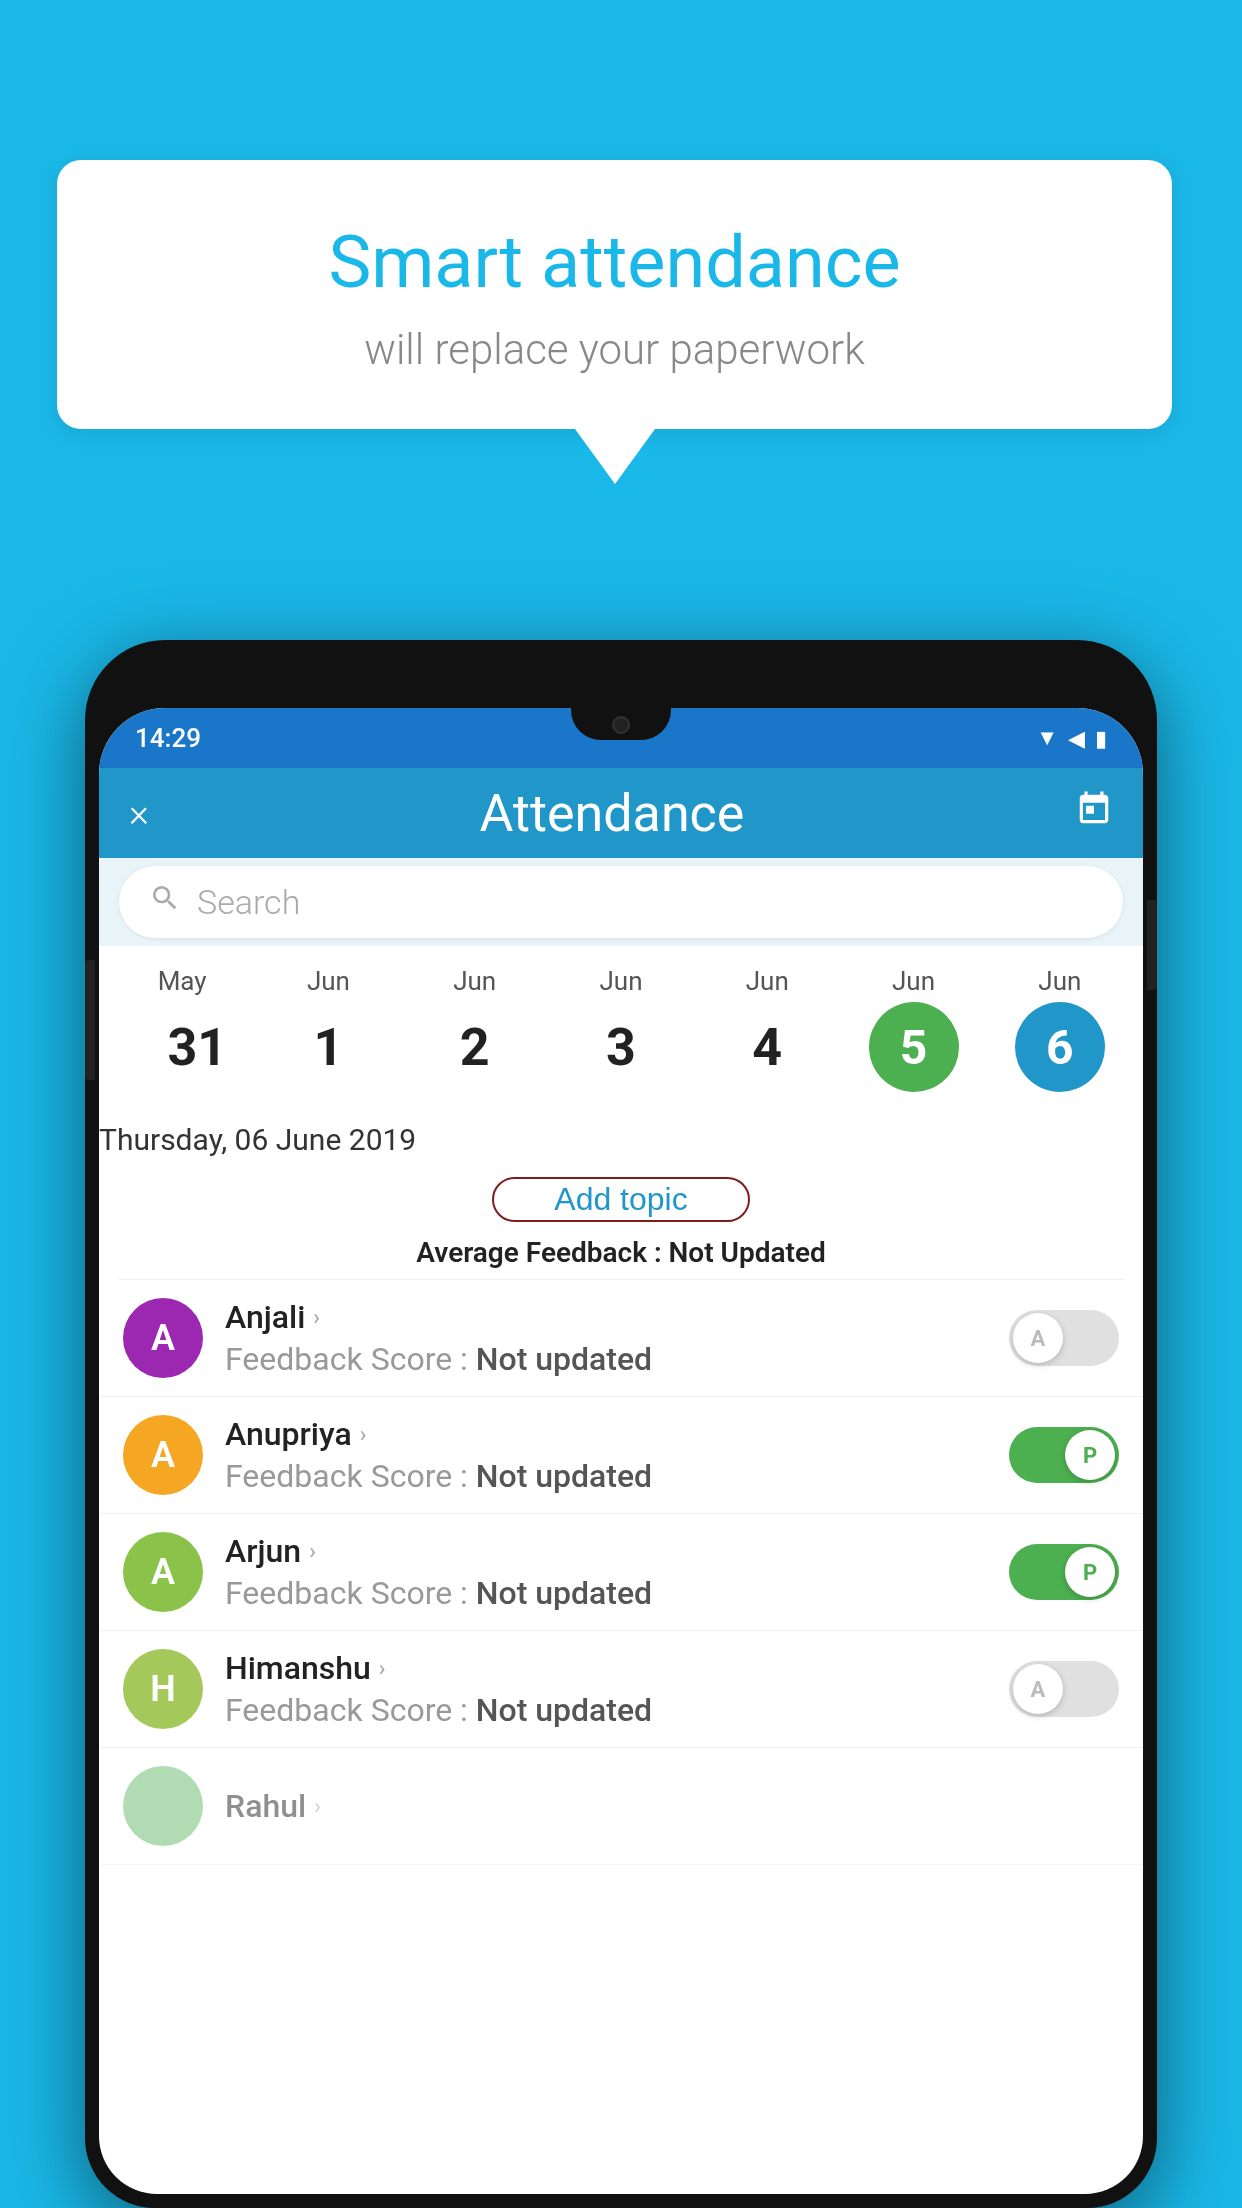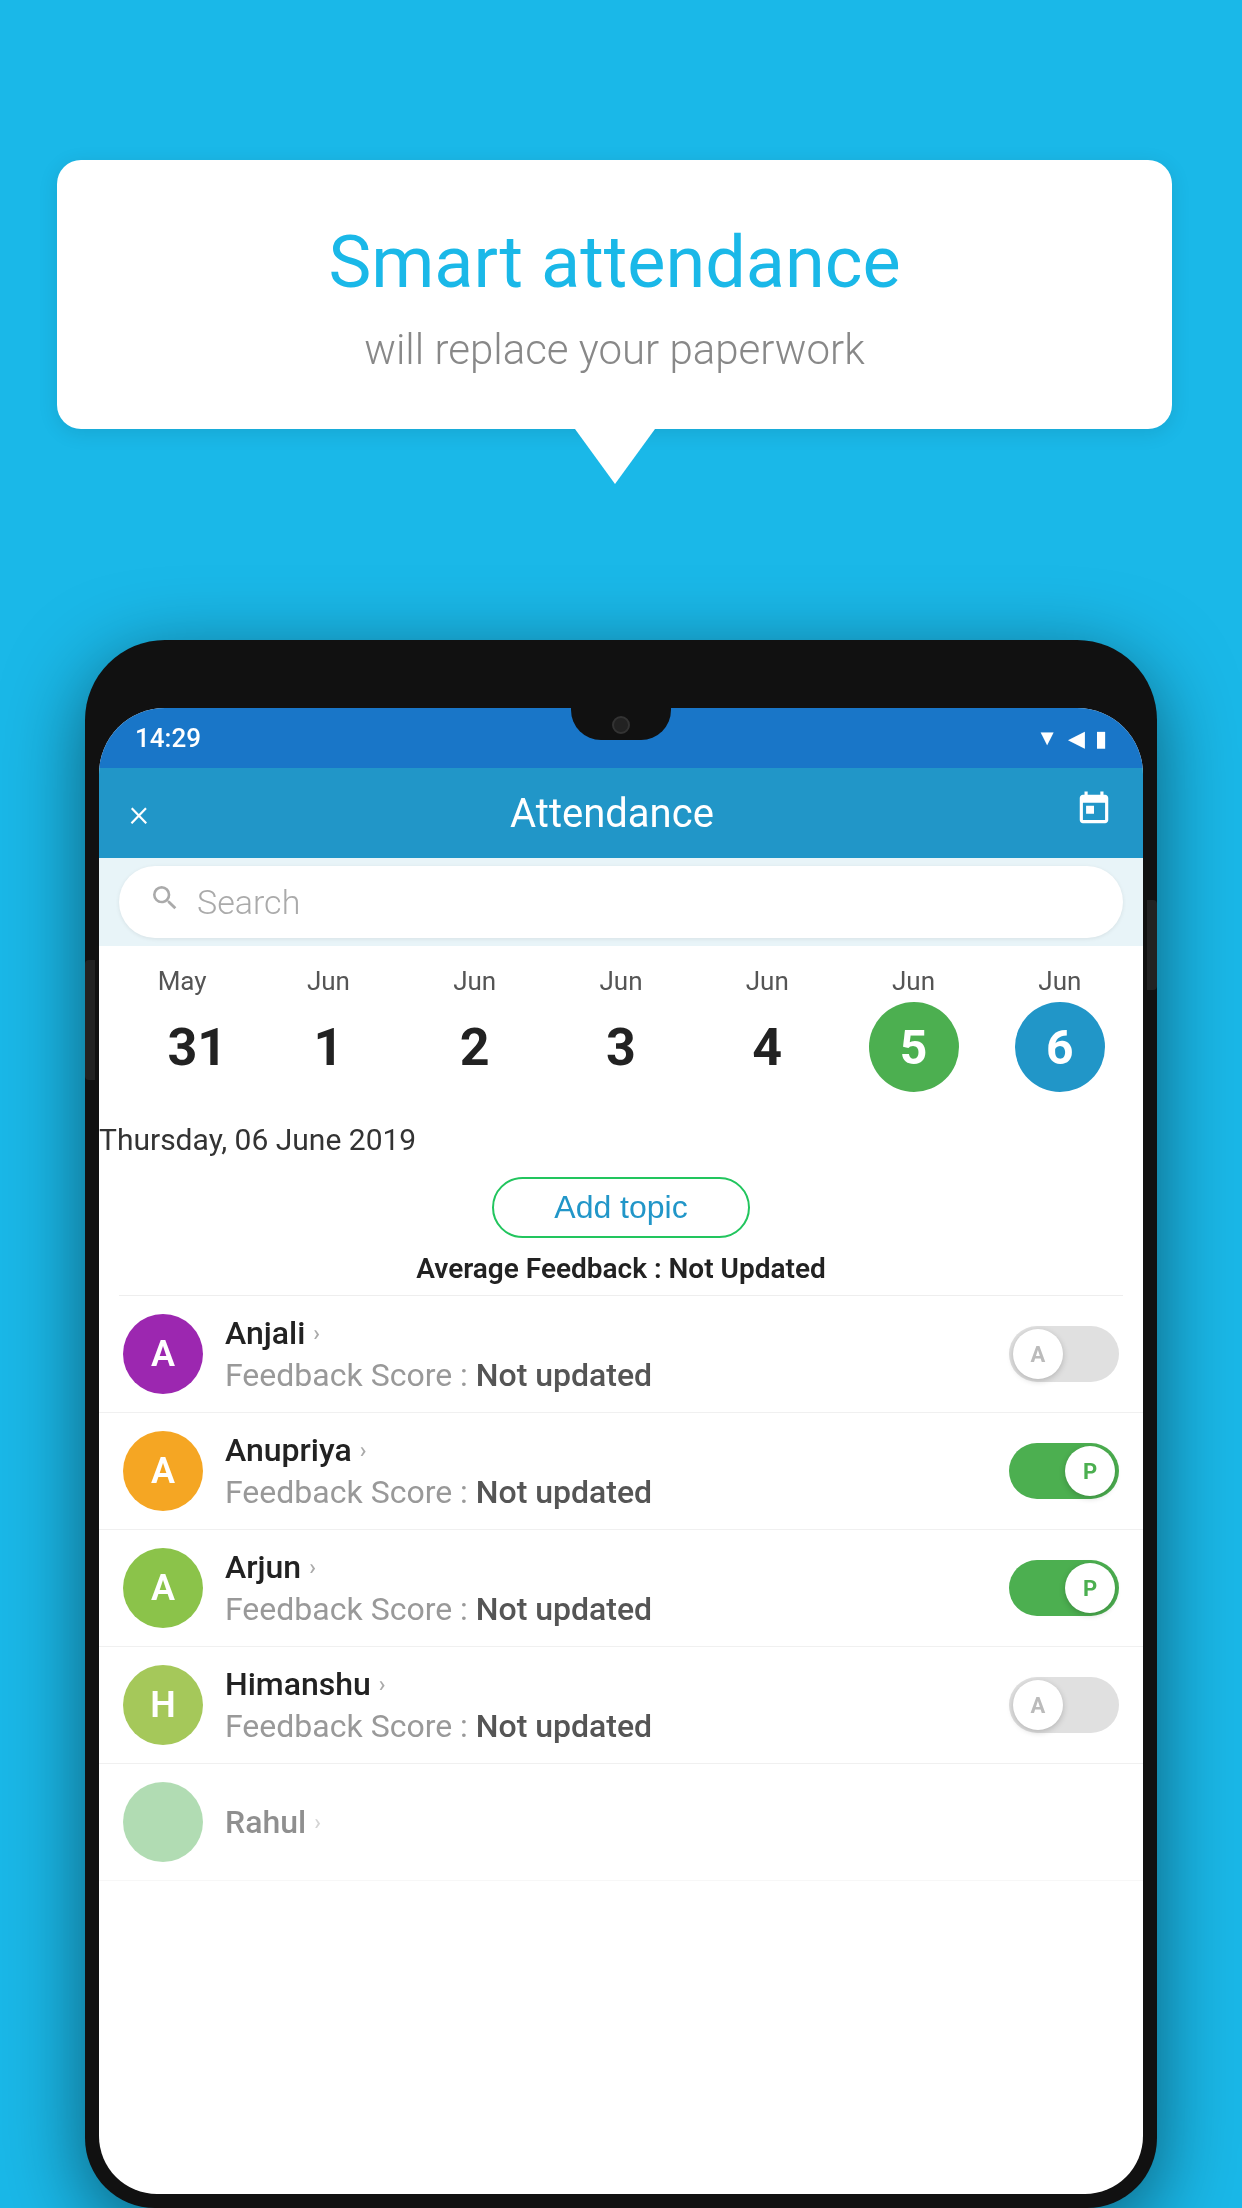--- a/index.html
+++ b/index.html
@@ -140,21 +140,21 @@
       padding: 0 30px;
     }
     .app-bar-close {
       color: #fff;
       font-size: 38px;
       cursor: pointer;
       font-weight: 300;
     }
     .app-bar-title {
       color: #fff;
-      font-size: 40px;
+      font-size: 52px;
       font-weight: 400;
       text-align: right;
     }
     .app-bar-calendar {
       color: #fff;
       font-size: 34px;
     }
 
     
     .search-bar-wrapper {
@@ -240,23 +240,23 @@
       font-weight: 400;
     }
 
     
     .add-topic-wrapper {
       display: flex;
       justify-content: center;
       padding: 10px 0 14px;
     }
     .add-topic-btn {
-      border: 2px solid #22c55e;
+      border: 2px solid #7f1d1d;
       border-radius: 50px;
-      padding: 10px 60px;
+      padding: 2px 60px;
       color: #2196c8;
       font-size: 32px;
       font-weight: 400;
       background: #fff;
       cursor: pointer;
     }
 
     
     .avg-feedback {
       text-align: center;

